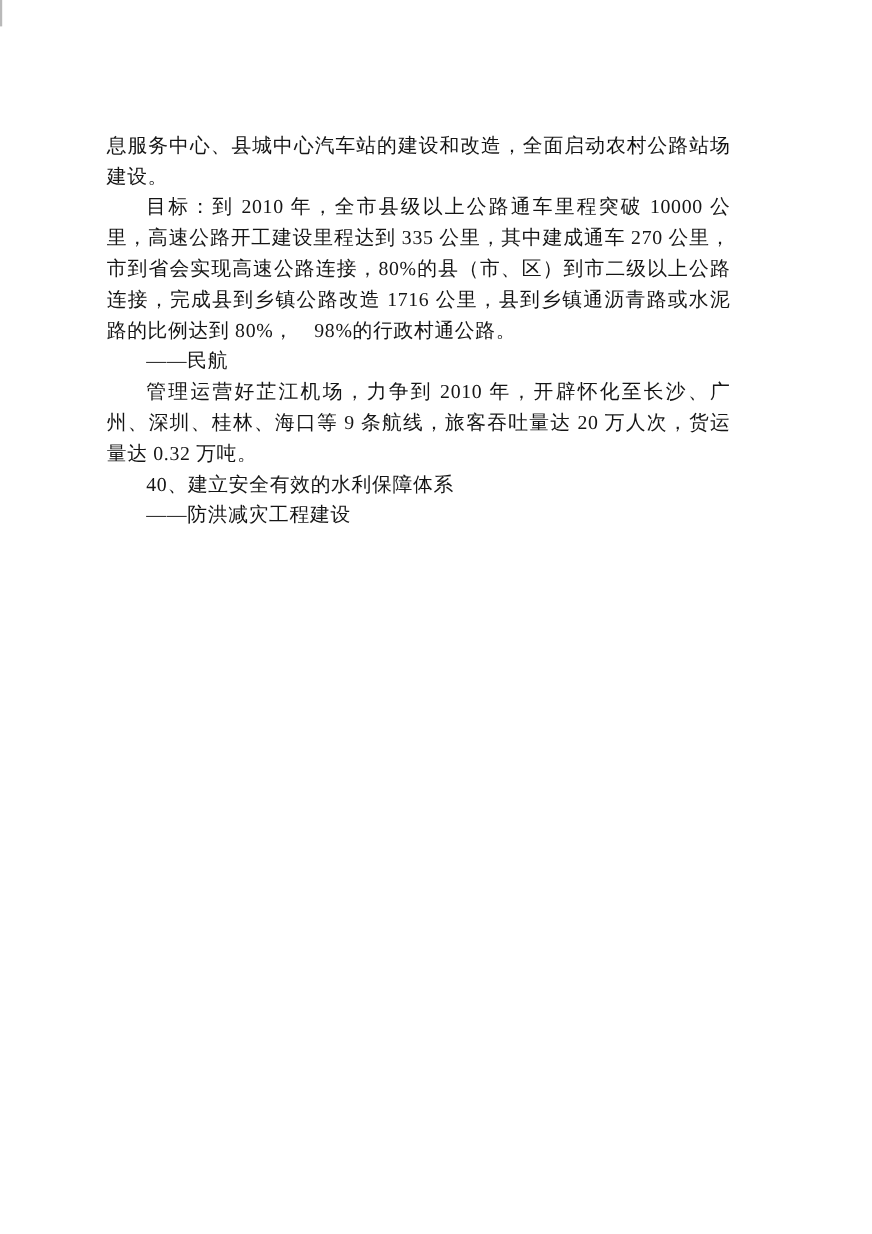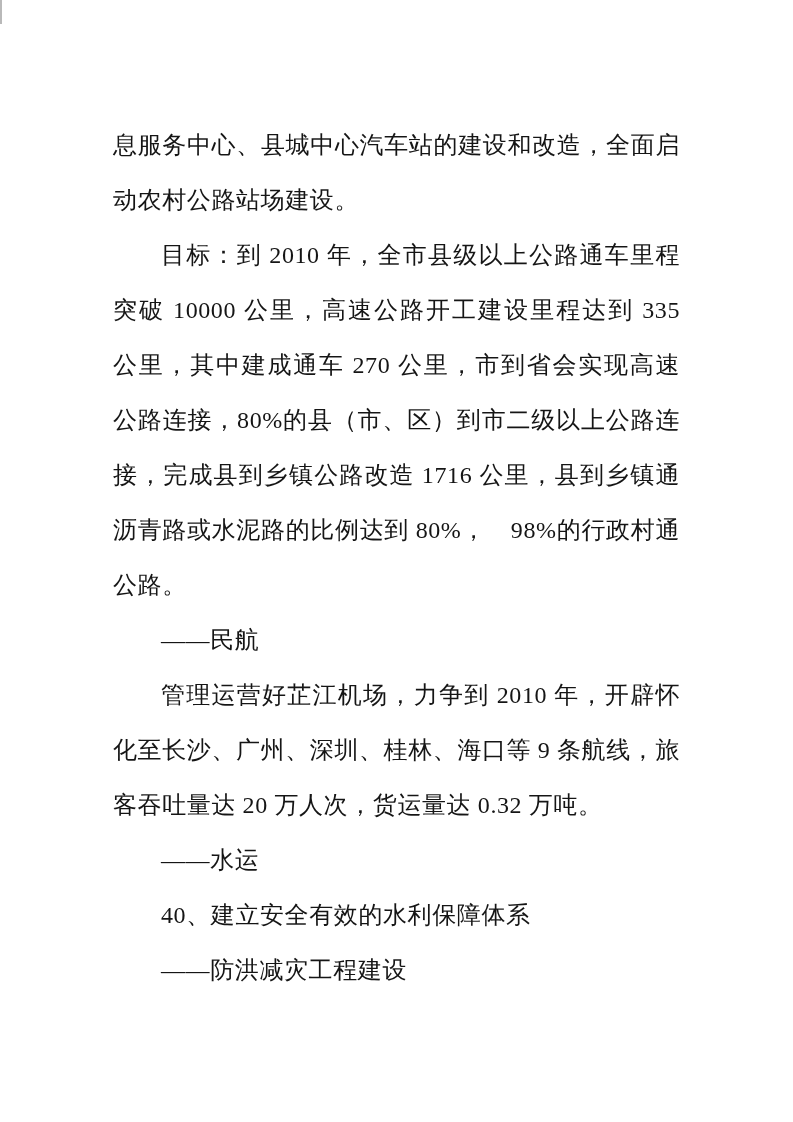--- a/index.html
+++ b/index.html
@@ -19,25 +19,25 @@
   .scan-artifact {
     position: absolute;
     left: 0;
     top: 0;
     width: 2px;
     height: 24px;
     background: #b9b9b9;
   }
   .content {
     position: absolute;
-    left: 113px;
+    left: 97px;
     top: 118px;
     width: 567px;
-    font-size: 24px;
-    line-height: 55px;
+    font-size: 18px;
+    line-height: 28px;
     letter-spacing: 0.6px;
     text-align: justify;
   }
   .content p {
     margin: 0;
     padding: 0;
     text-indent: 2em;
   }
   .content p.no-indent {
     text-indent: 0;
@@ -67,21 +67,20 @@
 
   <div class="content">
     <p class="no-indent">息服务中心、县城中心汽车站的建设和改造，全面启动农村公路站场建设。</p>
 
     <p>目标：到 2010 年，全市县级以上公路通车里程突破 10000 公里，高速公路开工建设里程达到 335 公里，其中建成通车 270 公里，市到省会实现高速公路连接，80%的县（市、区）到市二级以上公路连接，完成县到乡镇公路改造 1716 公里，县到乡镇通沥青路或水泥路的比例达到 80%，　98%的行政村通公路。</p>
 
     <p class="heading">——民航</p>
 
     <p>管理运营好芷江机场，力争到 2010 年，开辟怀化至长沙、广州、深圳、桂林、海口等 9 条航线，旅客吞吐量达 20 万人次，货运量达 0.32 万吨。</p>
 
-    <p class="heading">——水运</p>
 
 
     <p class="heading">40、建立安全有效的水利保障体系</p>
 
     <p class="heading">——防洪减灾工程建设</p>
 
   </div>
 
 
 </div>

